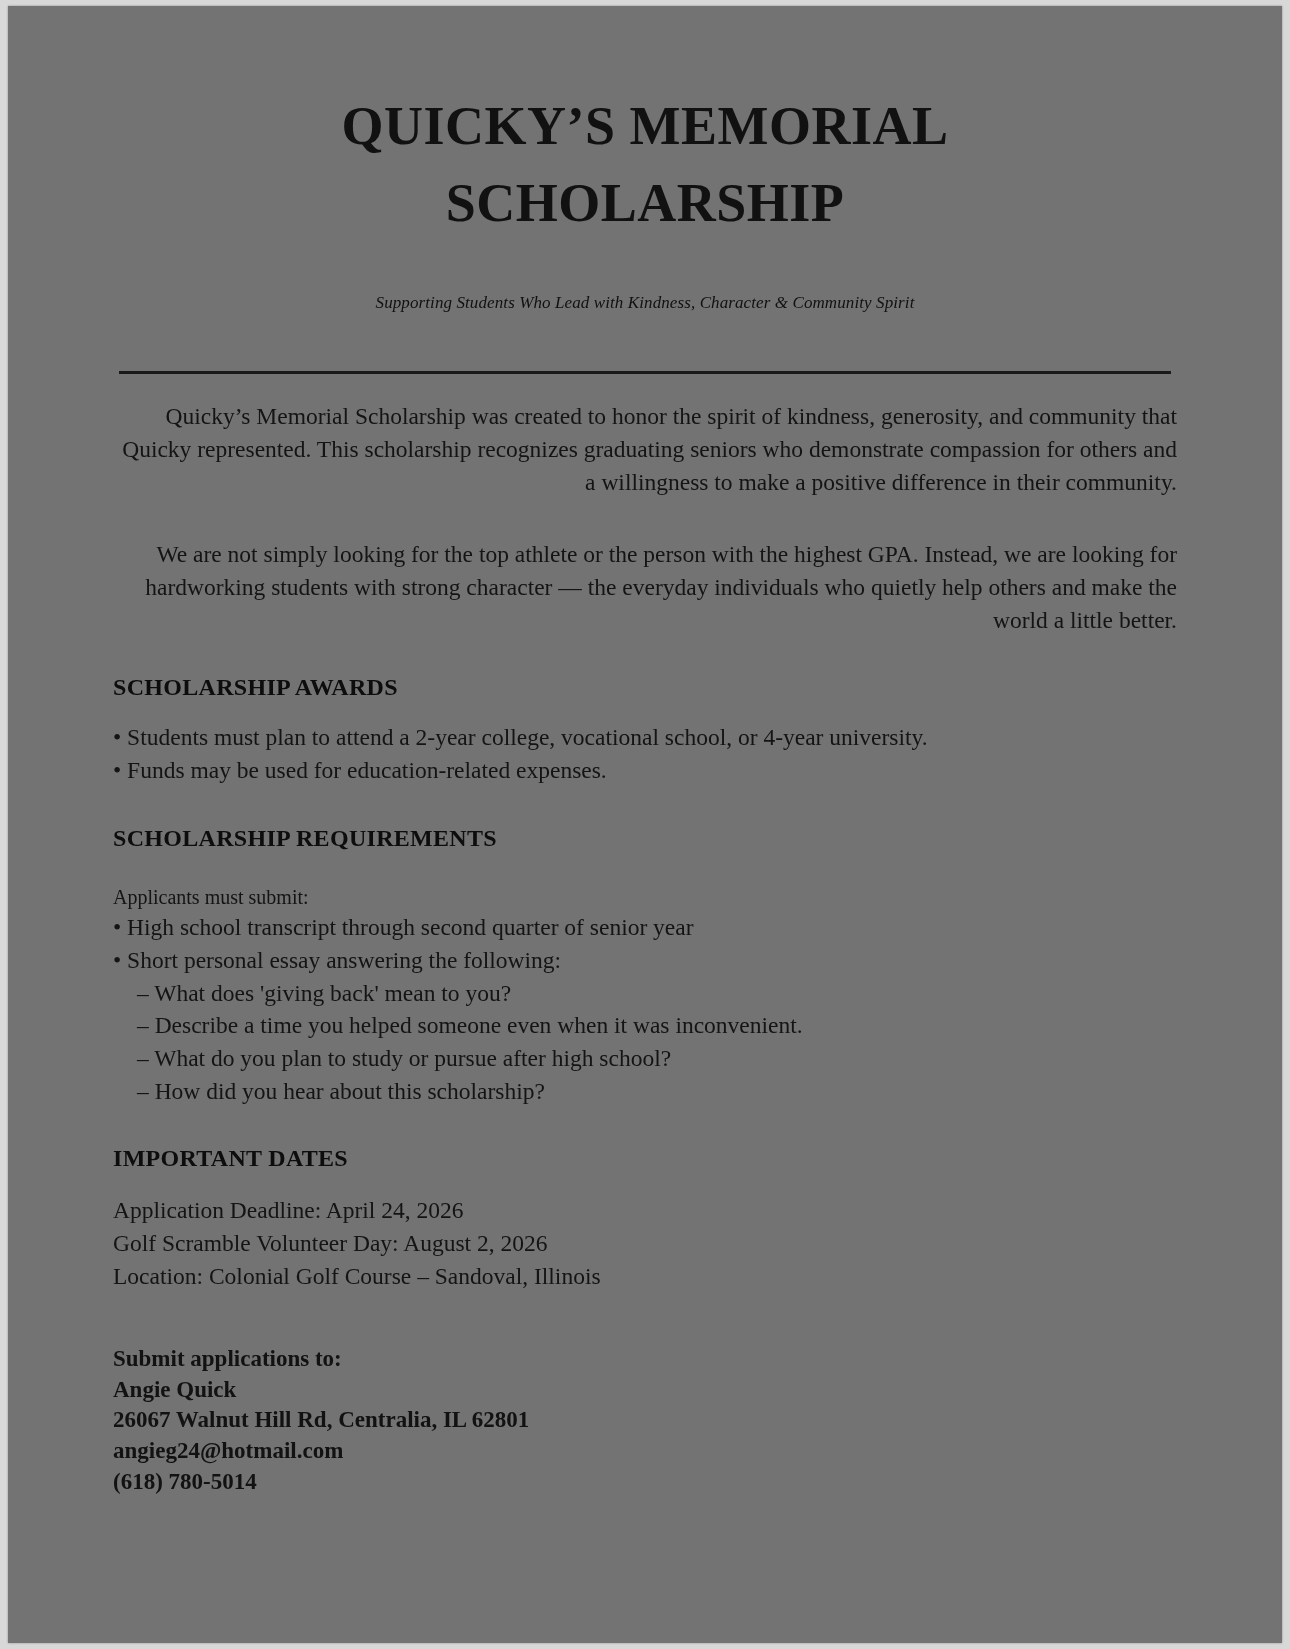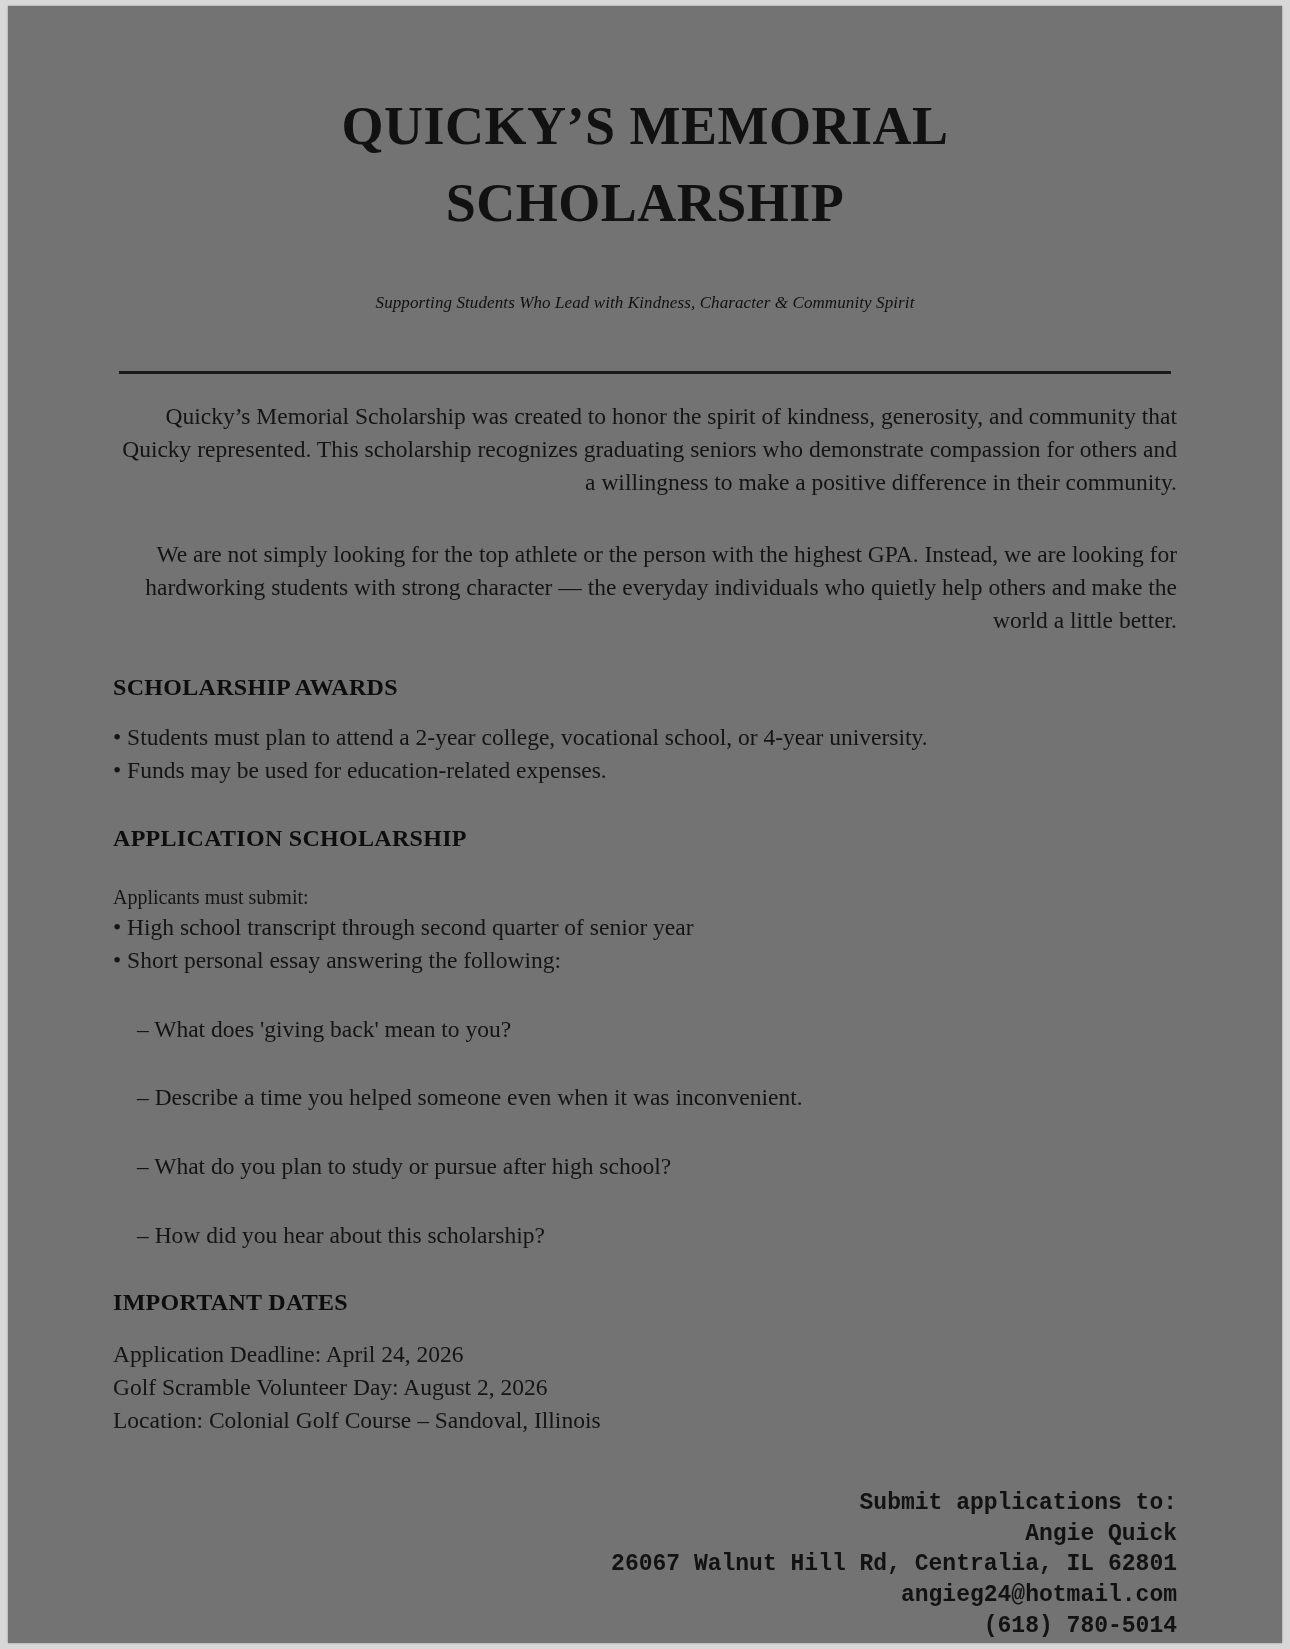--- a/index.html
+++ b/index.html
@@ -73,35 +73,33 @@
   }
   .bullets .line,
   .sub-lines .line,
   .dates .line {
     font-size: 23.5px;
     line-height: 1.39;
     color: #141414;
   }
   .sub-lines .line.indent {
     padding-left: 24px;
-    margin-top: 36px;
   }
   .req-intro {
     font-size: 20px;
     line-height: 1.39;
     color: #141414;
     margin-top: 32px;
   }
   .dates {
     margin-top: 22px;
   }
   .footer {
     margin-top: 52px;
-    text-align: right;
-    font-family: Liberation Mono, monospace;
+    text-align: left;
   }
   .footer .line {
     font-weight: bold;
     font-size: 23px;
     line-height: 1.33;
     color: #121212;
   }
 </style>
 </head>
 <body>
@@ -118,21 +116,21 @@
     <p class="body-text">Quicky’s Memorial Scholarship was created to honor the spirit of kindness, generosity, and community that Quicky represented. This scholarship recognizes graduating seniors who demonstrate compassion for others and a willingness to make a positive difference in their community.</p>
 
     <p class="body-text second">We are not simply looking for the top athlete or the person with the highest GPA. Instead, we are looking for hardworking students with strong character — the everyday individuals who quietly help others and make the world a little better.</p>
 
     <h2 class="section">SCHOLARSHIP AWARDS</h2>
     <div class="bullets">
       <div class="line">• Students must plan to attend a 2-year college, vocational school, or 4-year university.</div>
       <div class="line">• Funds may be used for education-related expenses.</div>
     </div>
 
-    <h2 class="section">APPLICATION SCHOLARSHIP</h2>
+    <h2 class="section">SCHOLARSHIP REQUIREMENTS</h2>
     <div class="req-intro">Applicants must submit:</div>
     <div class="sub-lines">
       <div class="line">• High school transcript through second quarter of senior year</div>
       <div class="line">• Short personal essay answering the following:</div>
       <div class="line indent">– What does 'giving back' mean to you?</div>
       <div class="line indent">– Describe a time you helped someone even when it was inconvenient.</div>
       <div class="line indent">– What do you plan to study or pursue after high school?</div>
       <div class="line indent">– How did you hear about this scholarship?</div>
     </div>
 

